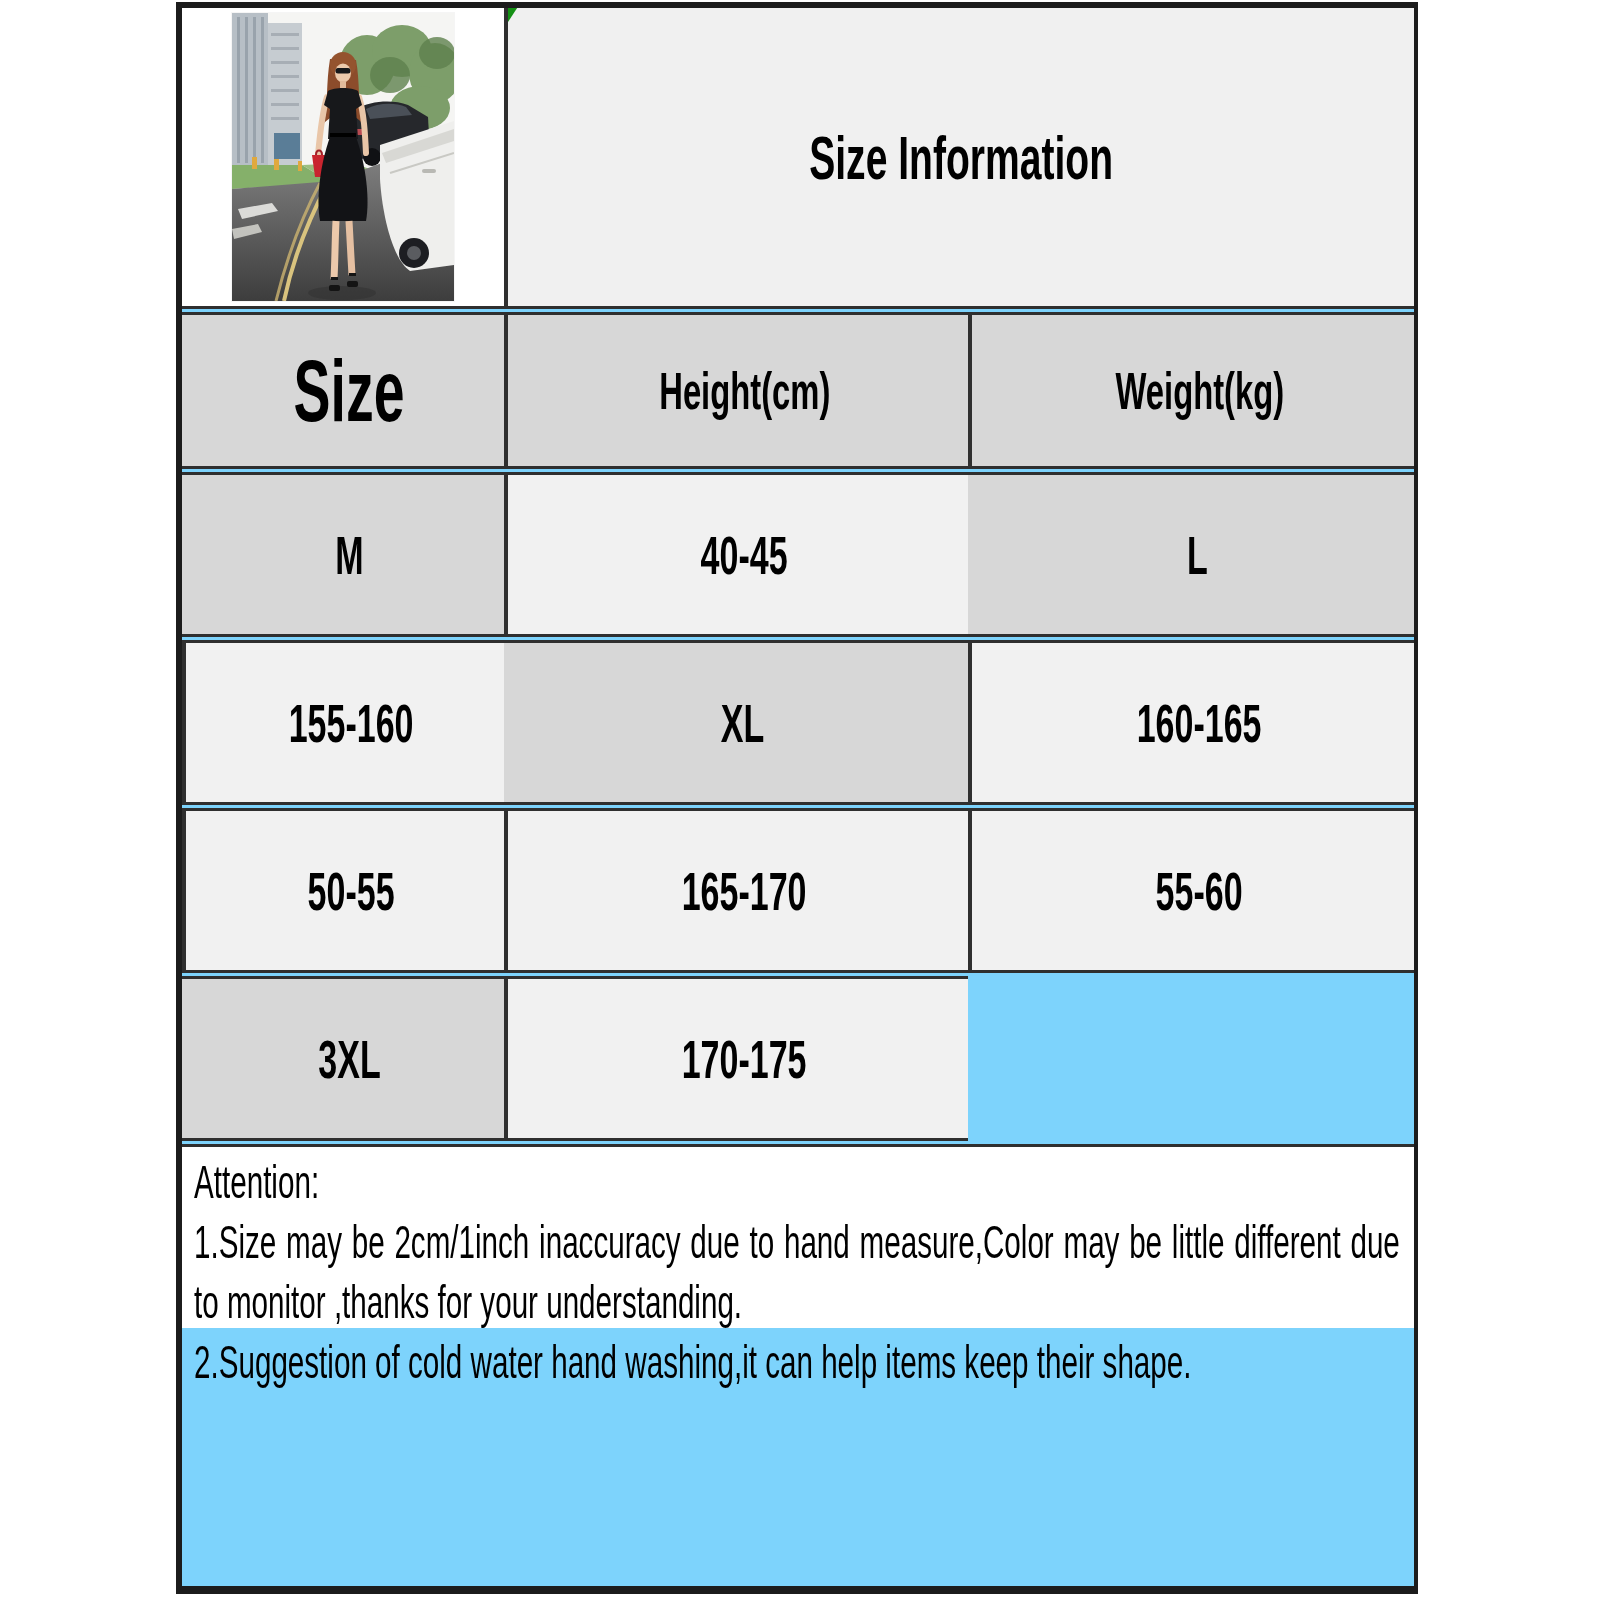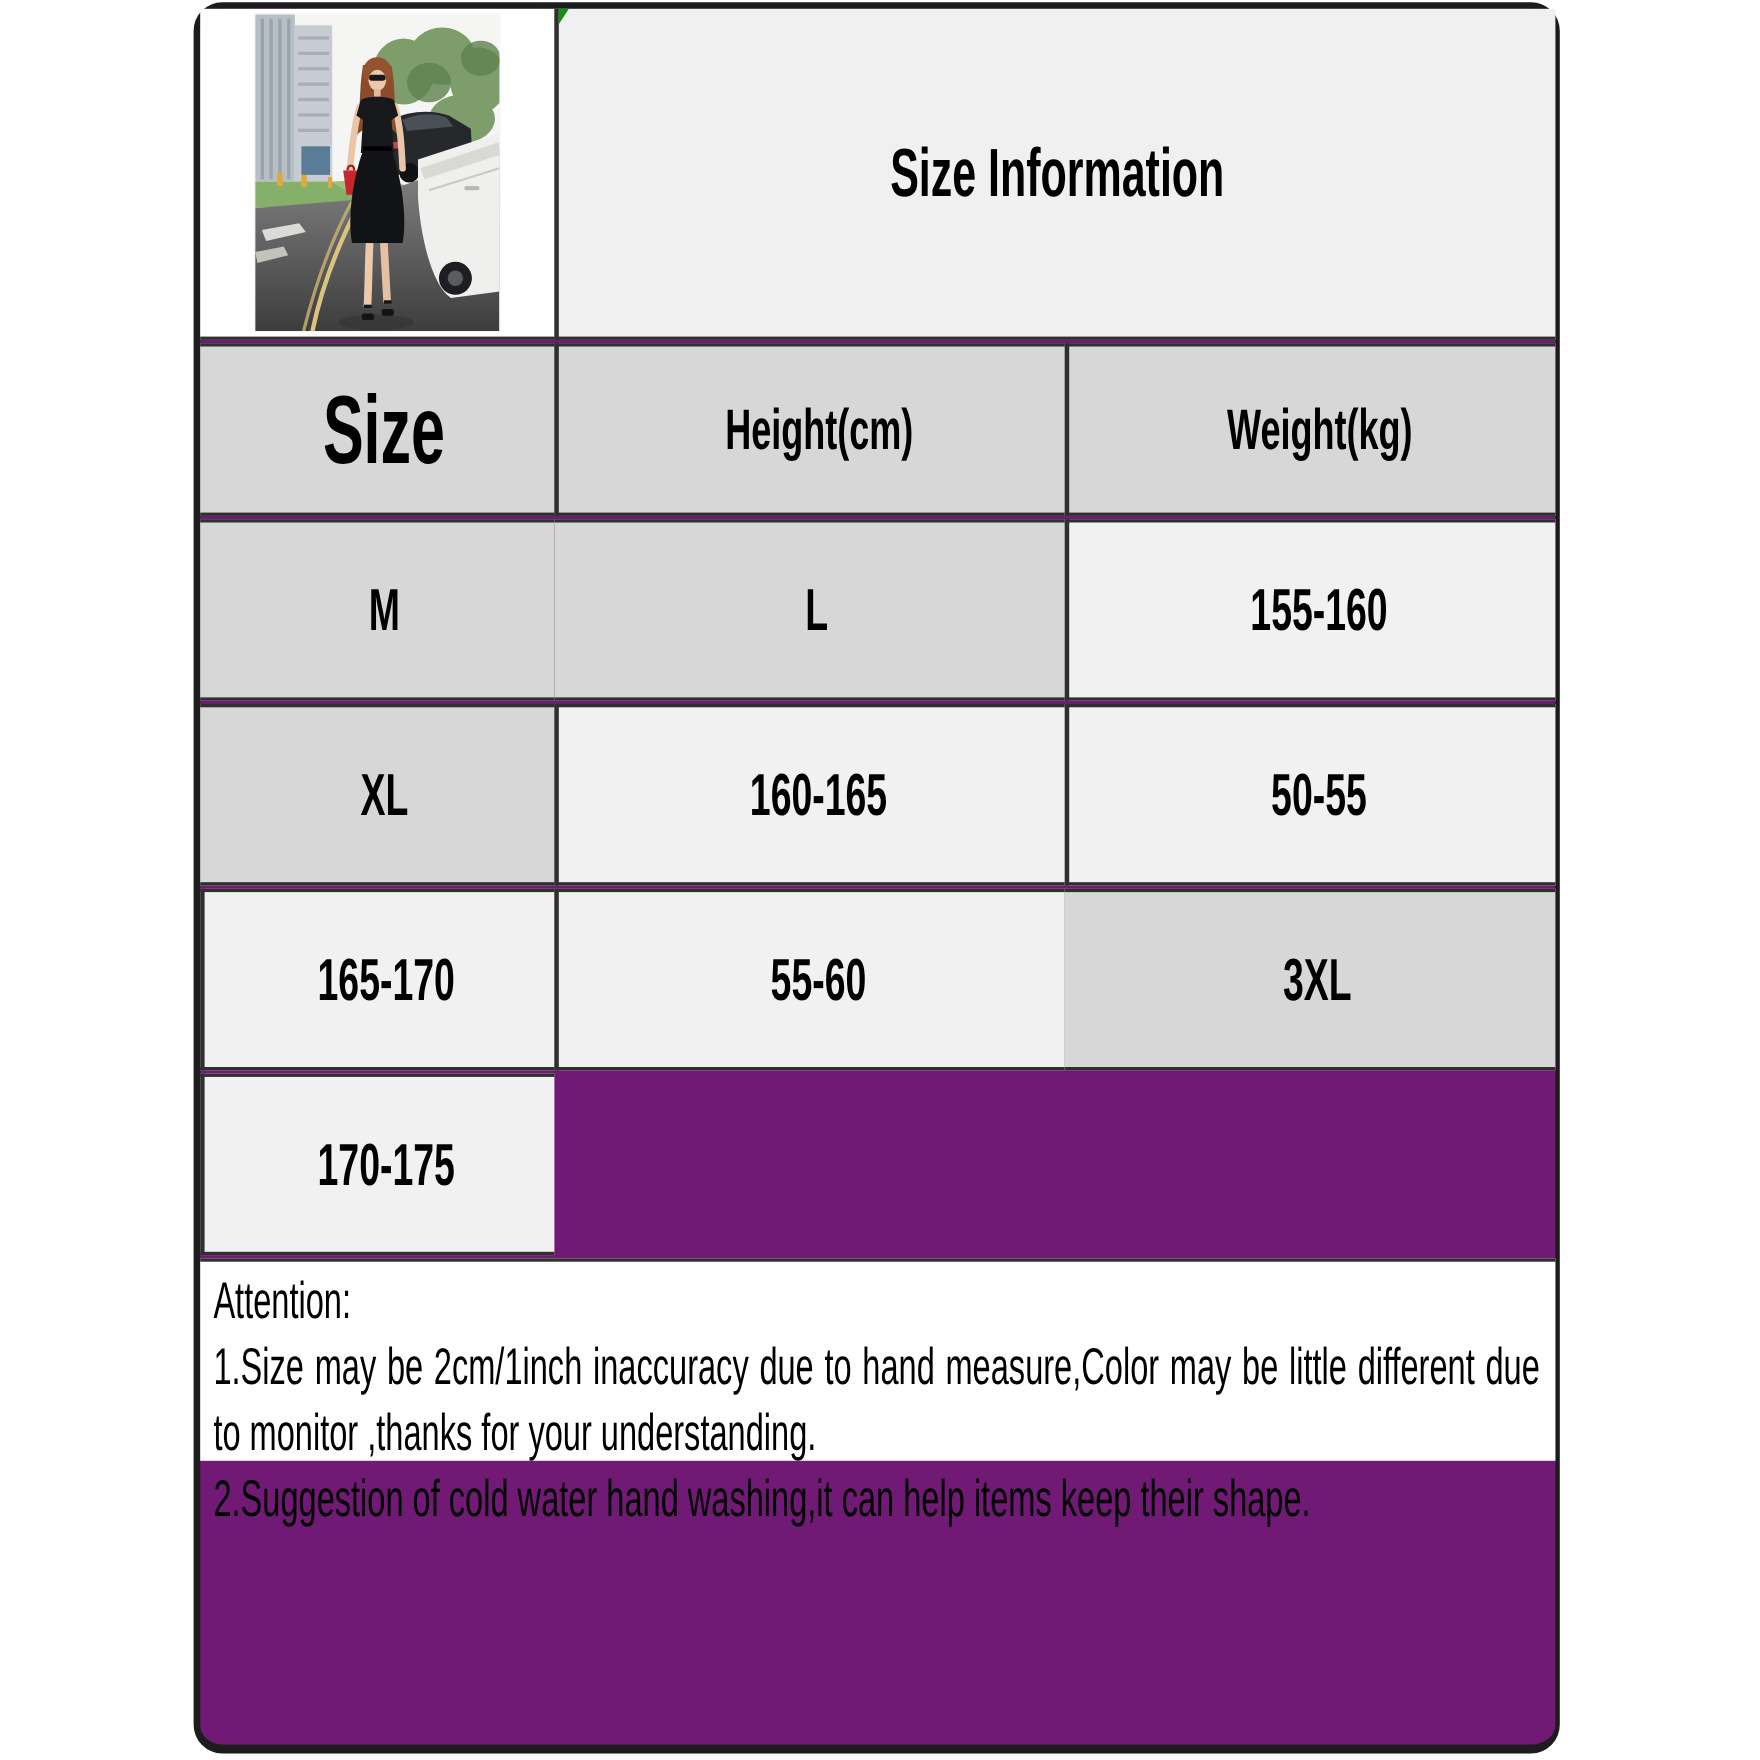--- a/index.html
+++ b/index.html
@@ -6,26 +6,25 @@
   html,body { background:#ffffff; }
   .page {
     position:relative; width:1600px; height:1600px;
     background:#ffffff; overflow:hidden;
     font-family:"Liberation Sans", sans-serif; color:#000;
   }
   .sheet {
     position:absolute; left:176px; top:2px; width:1242px; height:1592px;
     border-style:solid; border-color:#1c1c1c;
     border-width:6px 4px 8px 6px;
-    background:#701a75;
+    background:#7dd3fc;
     display:grid;
     grid-template-columns:322px 464px 1fr;
     grid-template-rows:301px 157px 165px 165px 165px 165px 184px 1fr;
     row-gap:3px;
-    border-radius:26px;
   }
   .cell {
     display:flex; align-items:center; justify-content:center;
     overflow:hidden; position:relative;
   }
   .bl { border-left:4px solid #2f2f2f; }
   .bt { border-top:3px solid #2f2f2f;padding-left:13px; }
   .bb { border-bottom:3px solid #2f2f2f; }
   .gray  { background:#d7d7d7; }
   .light { background:#f1f1f1; }
@@ -164,20 +163,23 @@
     <div class="cell gray bl bt bb">
       <span class="cond col-h">Height(cm)</span>
     </div>
     <div class="cell gray bl bt bb">
       <span class="cond col-h">Weight(kg)</span>
     </div>
 
     <div class="cell gray bt bb">
       <span class="cond row-label">M</span>
       </div>
+    <div class="cell light bl bt bb">
+      <span class="cond val">40-45</span>
+      </div>
 
     <div class="cell gray bt bb">
       <span class="cond row-label">L</span>
       </div>
     <div class="cell light bl bt bb">
       <span class="cond val">155-160</span>
       </div>
 
     <div class="cell gray bt bb">
       <span class="cond row-label">XL</span>

